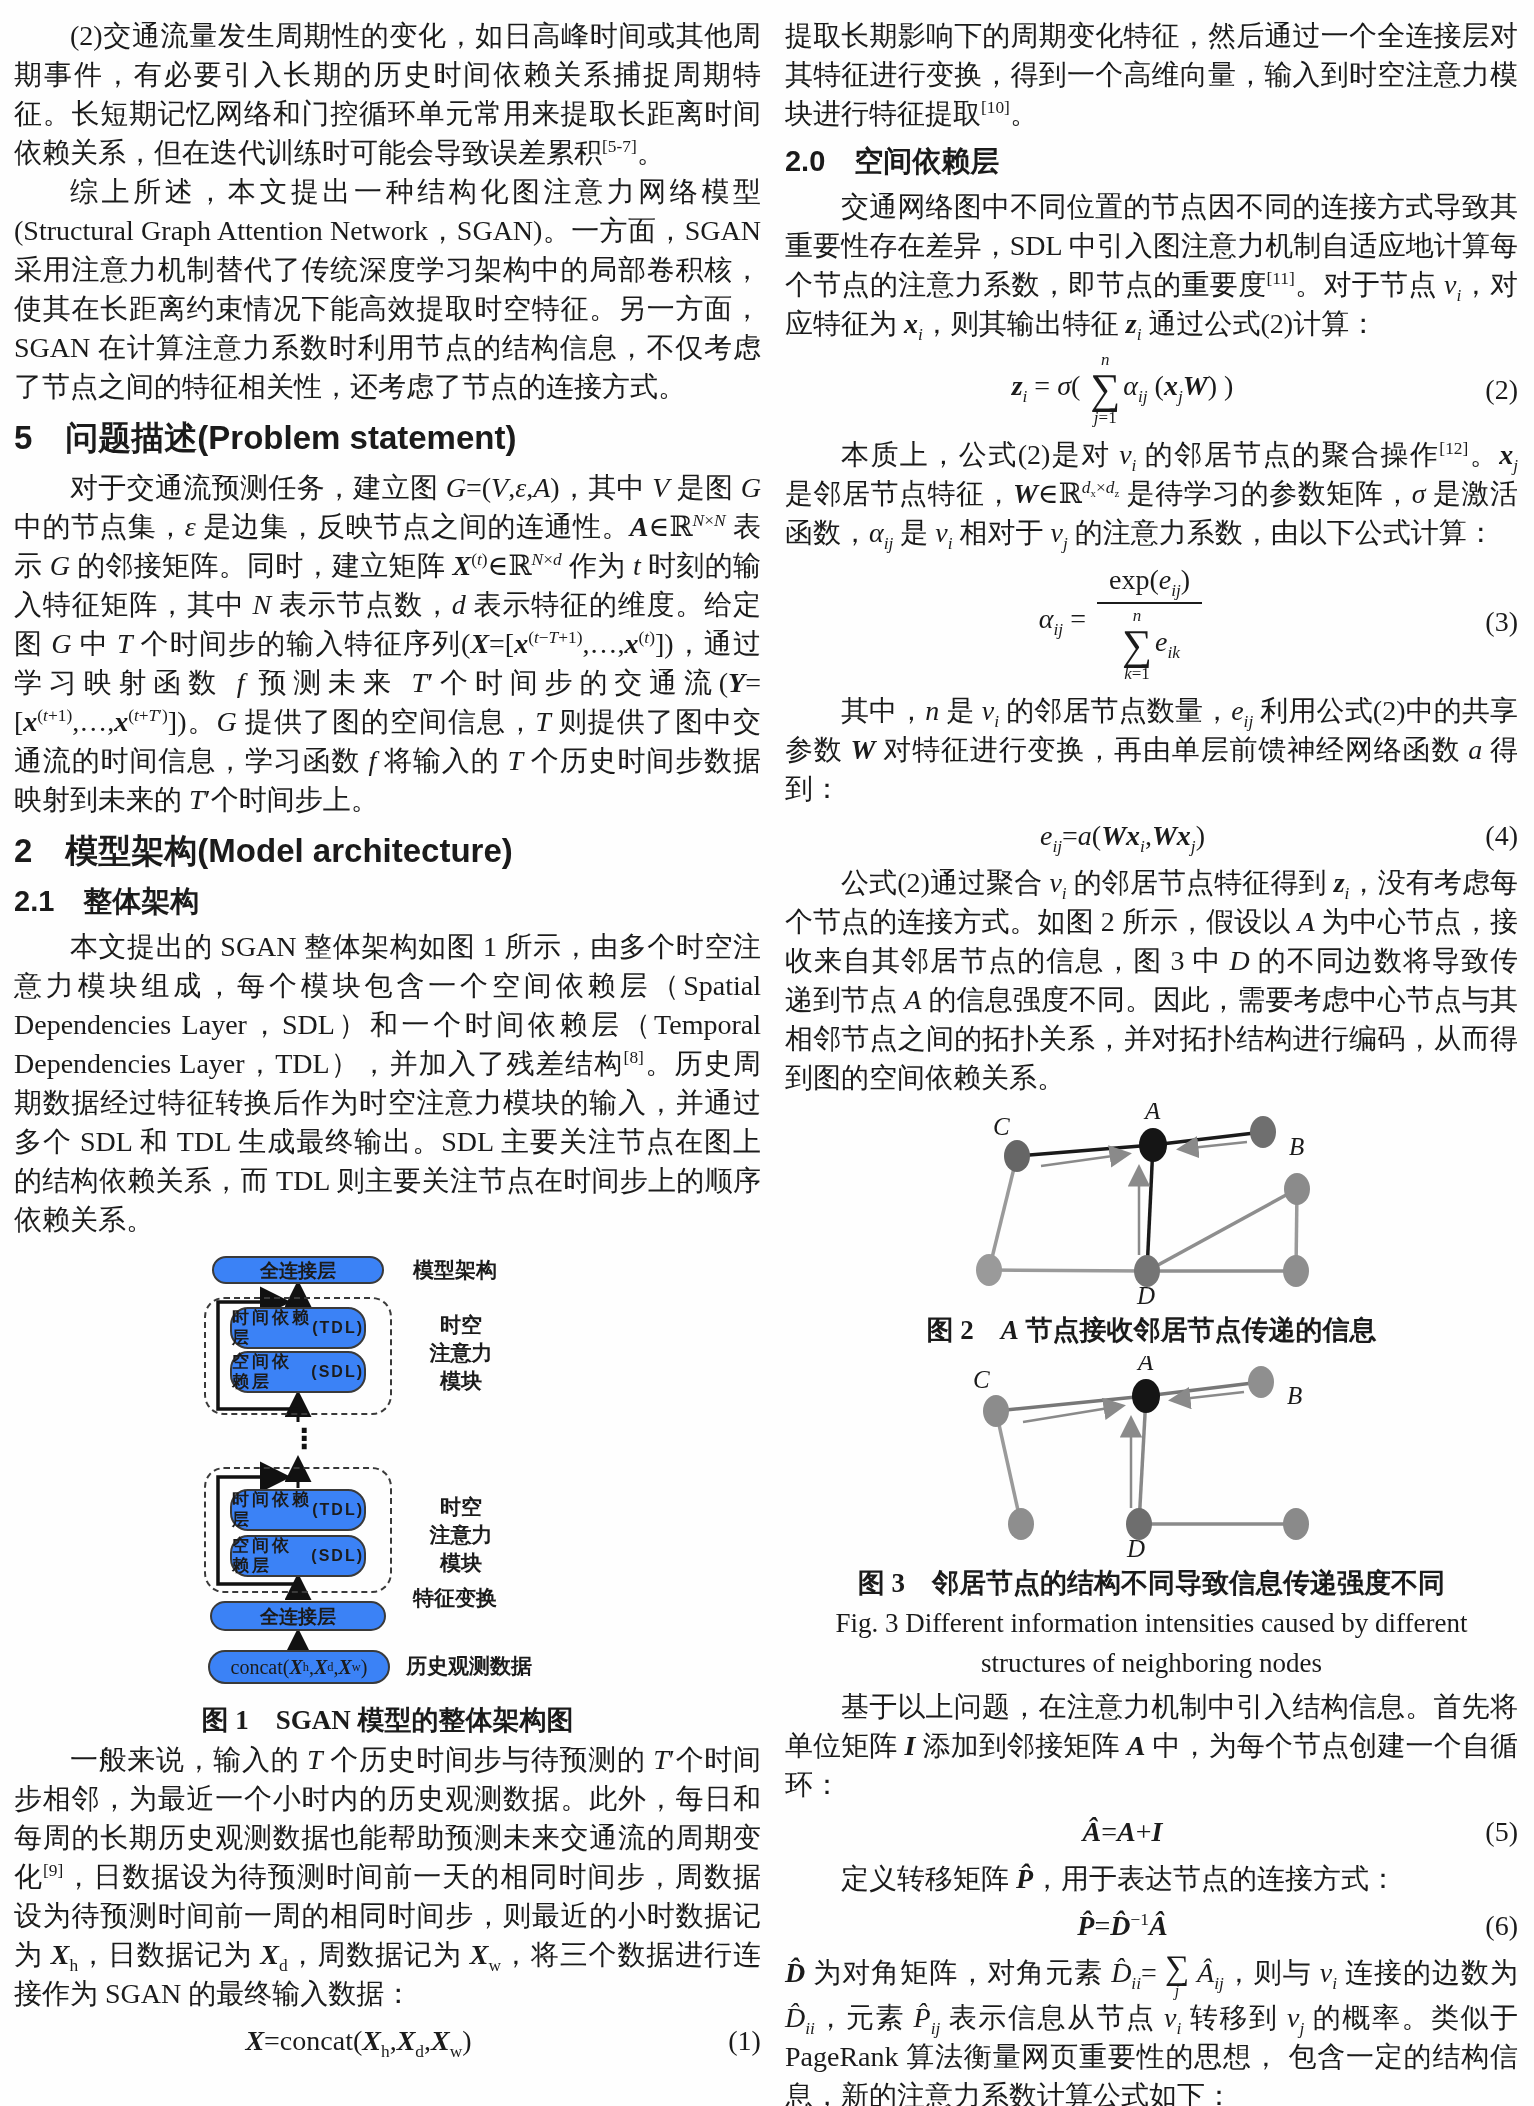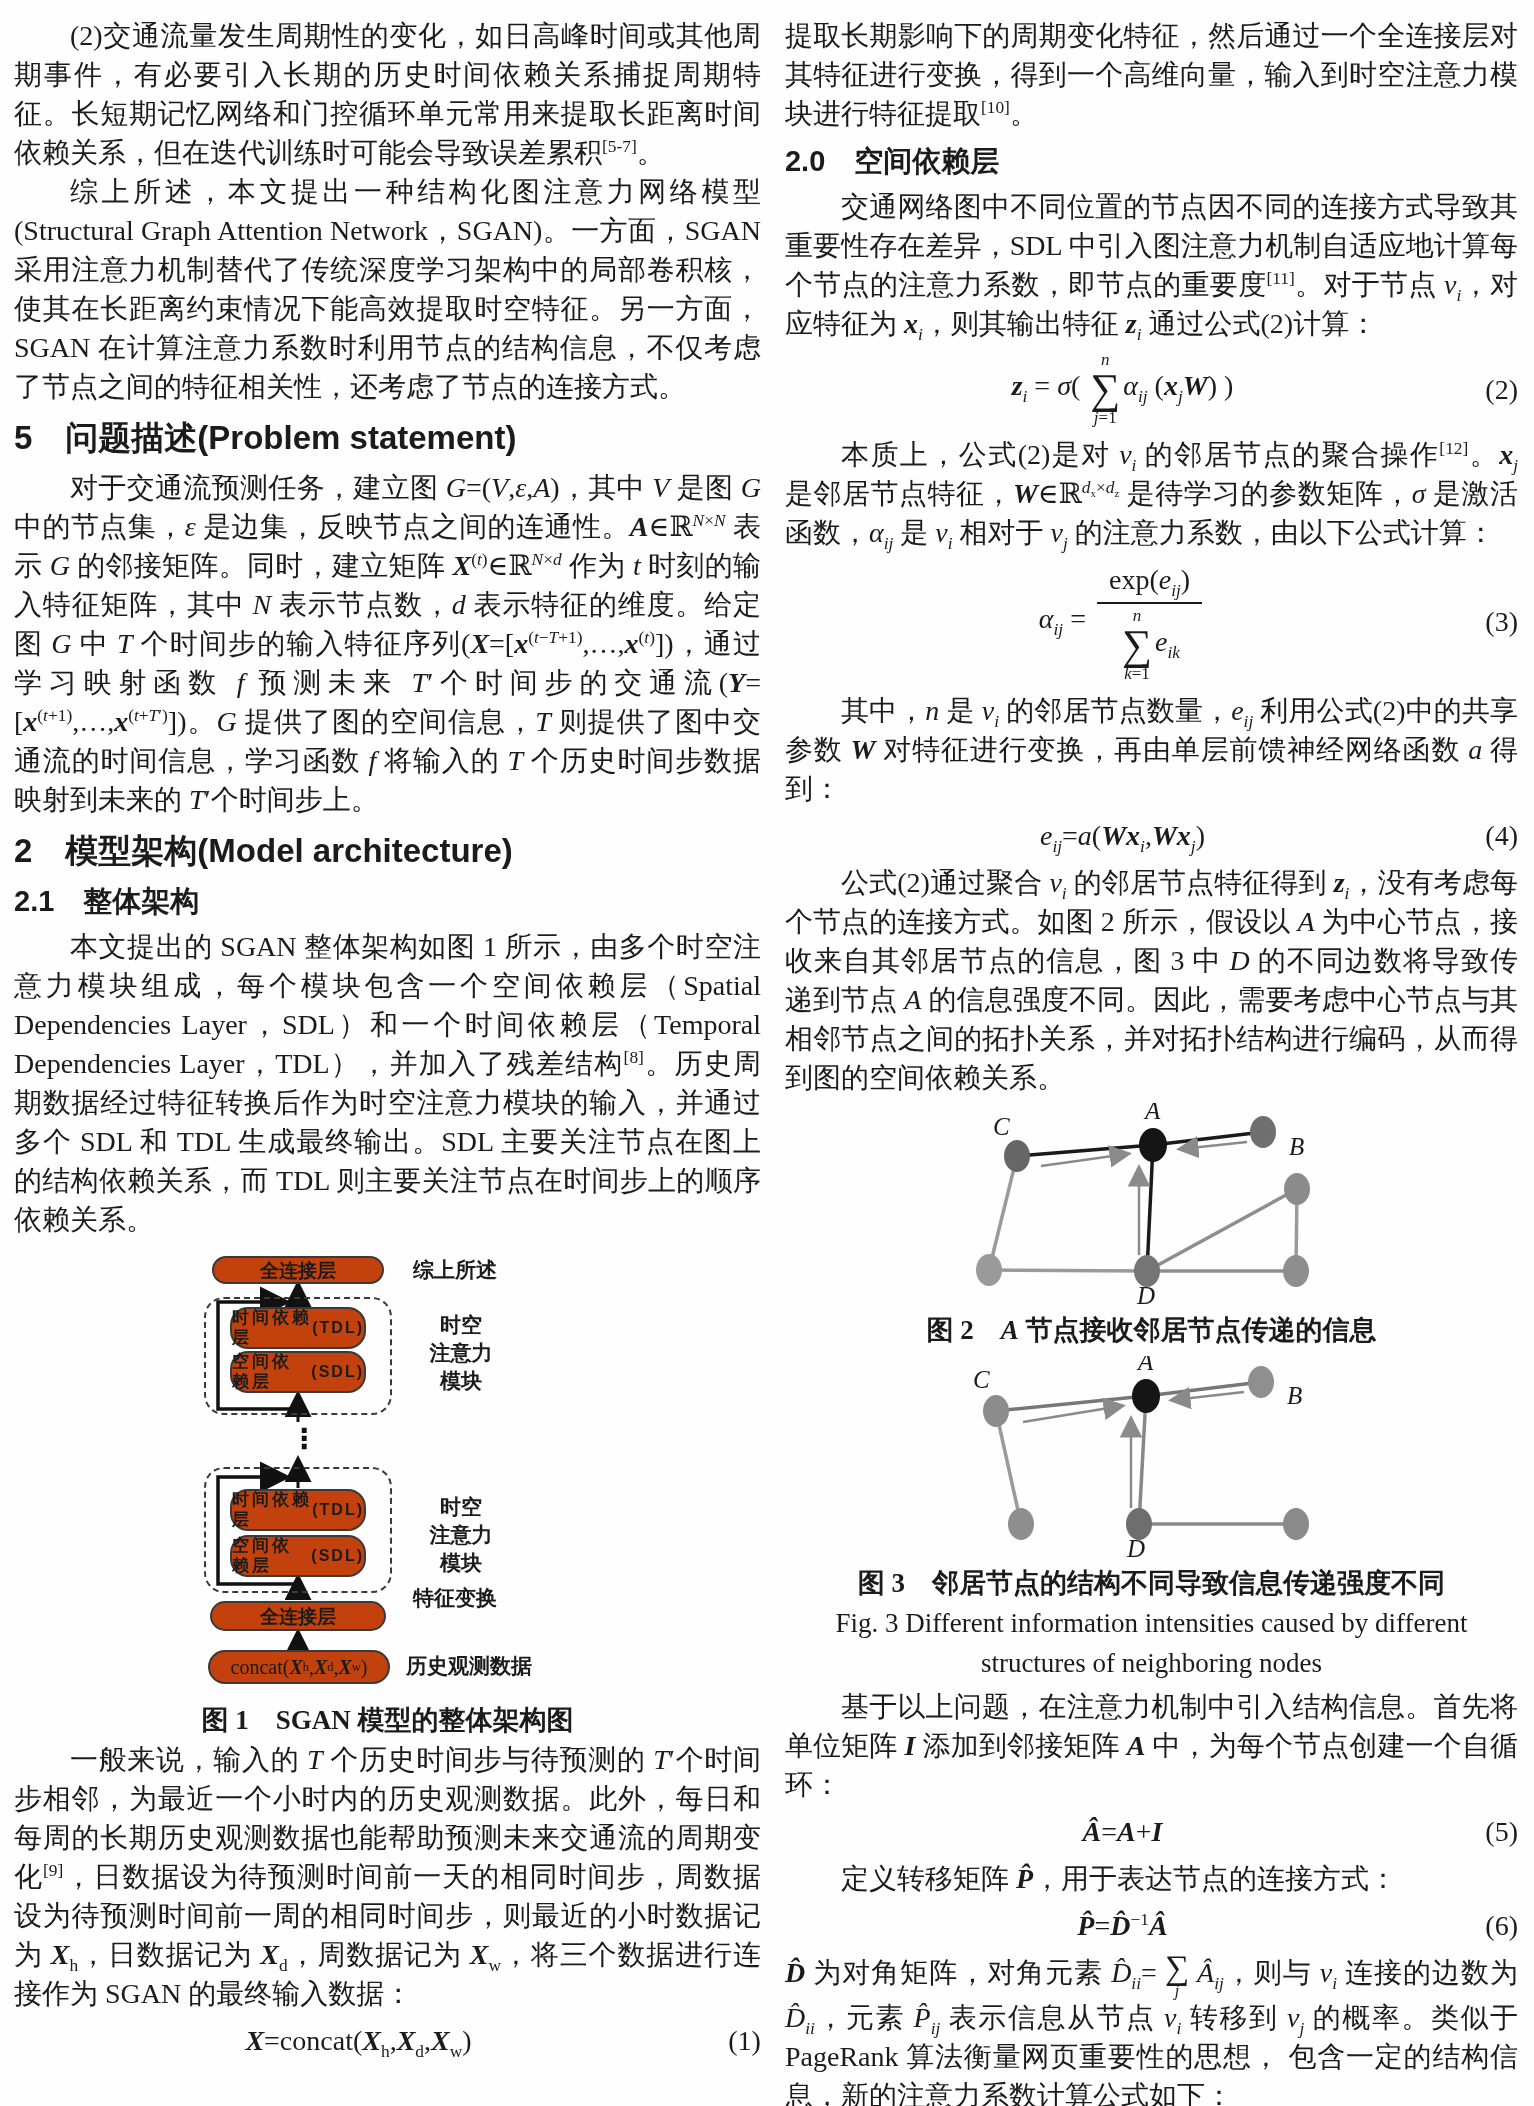--- a/index.html
+++ b/index.html
@@ -35,21 +35,21 @@
   .frac{display:inline-flex;flex-direction:column;align-items:center;vertical-align:middle;margin:0 4px;}
   .frac .fr-num{border-bottom:2.5px solid #1b1b1b;padding:0 12px 3px;}
   .frac .fr-den{padding-top:3px;}
   .isum{display:inline-flex;flex-direction:column;align-items:center;vertical-align:middle;line-height:1;}
   .isum .s{font-size:34px;line-height:30px;}
   .isum .l{font-size:16px;line-height:15px;font-style:italic;}
   
   .fig1{position:relative;width:522px;height:447px;margin:10px 0 4px 112px;
         font-family:"Liberation Sans","DejaVu Sans",sans-serif;}
   .fig1 svg{position:absolute;left:0;top:0;}
-  .f1box{position:absolute;border:2px solid #3a3a3a;border-radius:18px;background:#c2410c;
+  .f1box{position:absolute;border:2px solid #3a3a3a;border-radius:18px;background:#3b82f6;
          display:flex;align-items:center;justify-content:center;
          font-weight:bold;font-size:19px;box-sizing:border-box;}
   .f1stack{flex-direction:row;line-height:20px;font-size:17px;letter-spacing:3px;justify-content:flex-end;}
   .f1stack .en{letter-spacing:2px;font-size:16px;}
   .f1dash{position:absolute;border:2px dashed #3a3a3a;border-radius:20px;box-sizing:border-box;}
   .f1label{position:absolute;font-weight:bold;font-size:21px;line-height:28px;}
   .f1label.center{text-align:center;}
   .f1dots{position:absolute;font-weight:bold;font-size:28px;color:#111;}
   .f1concat{font-family:"Liberation Serif","DejaVu Serif",serif;font-weight:normal;font-size:20px;letter-spacing:0;}
   
@@ -88,21 +88,21 @@
         <line x1="172" y1="351" x2="172" y2="330" stroke="#111" stroke-width="3" marker-end="url(#arrB)"></line>
         <line x1="172" y1="239" x2="172" y2="212" stroke="#111" stroke-width="3" marker-end="url(#arrB)"></line>
         <line x1="172" y1="173" x2="172" y2="147" stroke="#111" stroke-width="3" marker-end="url(#arrB)"></line>
         <line x1="172" y1="57" x2="172" y2="37" stroke="#111" stroke-width="3" marker-end="url(#arrB)"></line>
 
         <path d="M172,335 L92,335 L92,228 L158,228" fill="none" stroke="#111" stroke-width="3.5" marker-end="url(#arrB)"></path>
         <path d="M172,160 L92,160 L92,53 L158,53" fill="none" stroke="#111" stroke-width="3.5" marker-end="url(#arrB)"></path>
       </svg>
 
       <div class="f1box" style="left:86px;top:7px;width:172px;height:28px;">全连接层</div>
-      <div class="f1label" style="left:287px;top:7px;">综上所述</div>
+      <div class="f1label" style="left:287px;top:7px;">模型架构</div>
 
       <div class="f1dash" style="left:78px;top:48px;width:188px;height:118px;"></div>
       <div class="f1box f1stack" style="left:104px;top:58px;width:136px;height:42px;">
         <span>时间依赖层</span>
         <span class="en">(TDL)</span>
       </div>
       <div class="f1box f1stack" style="left:104px;top:102px;width:136px;height:42px;">
         <span>空间依赖层</span>
         <span class="en">(SDL)</span>
       </div>

